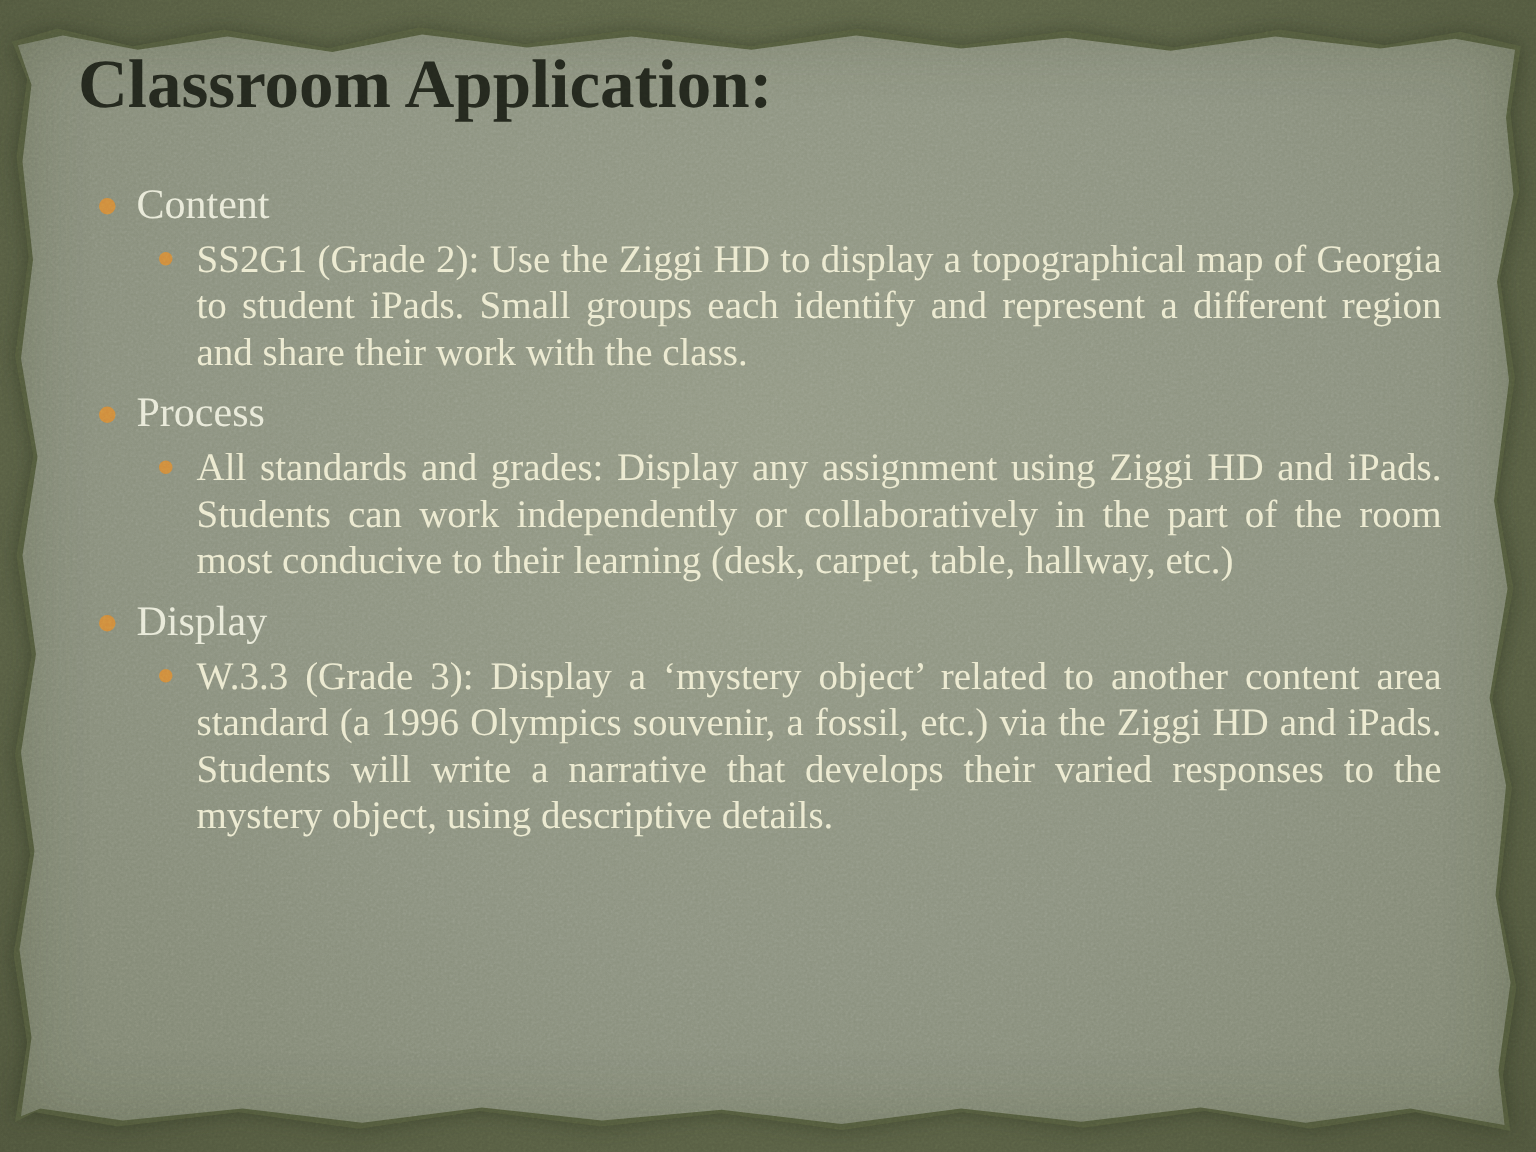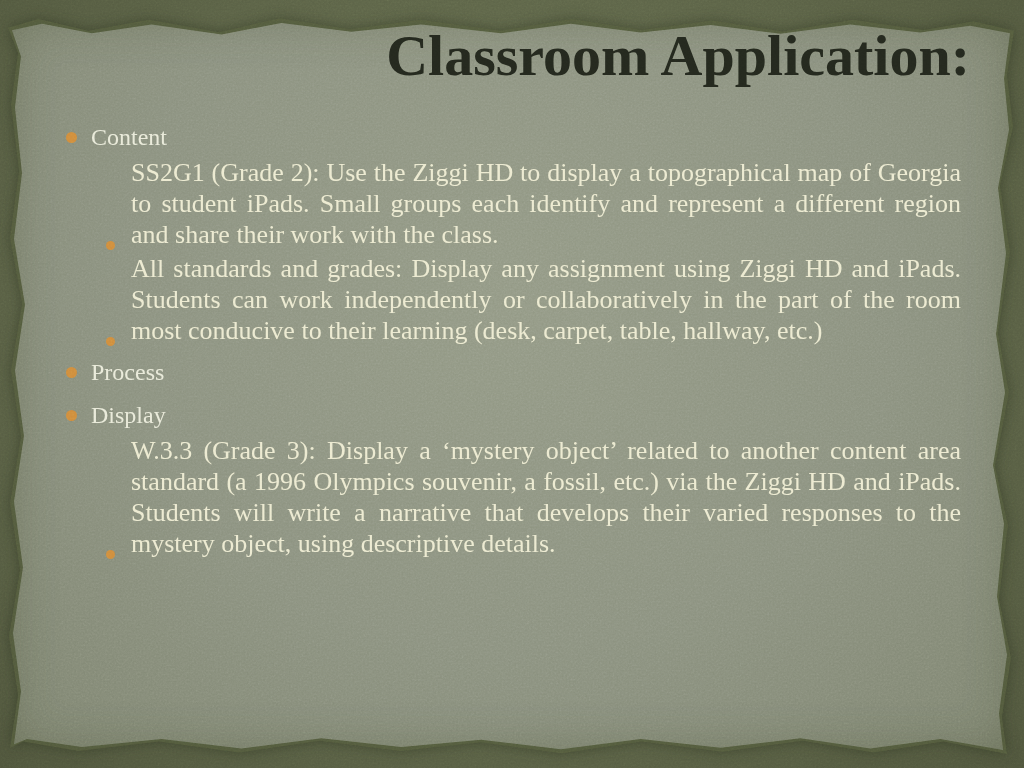--- a/index.html
+++ b/index.html
@@ -67,23 +67,23 @@
   }
 
   
   .slide-content {
     position: absolute;
     left: 12px; top: 20px;
     width: 998px; height: 730px;
   }
   .slide-title {
     margin: 8px 40px 0 40px;
-    text-align: right;
+    text-align: left;
     font-weight: bold;
-    font-size: 58px;
+    font-size: 46px;
     line-height: 56px;
     color: #24281e;
     letter-spacing: 0px;
   }
   .body-area {
     margin-top: 36px;
   }
   .bullet-row {
     display: flex;
     align-items: flex-start;
@@ -94,29 +94,28 @@
     margin-top: 9px;
   }
   .level1 .bullet {
     flex: 0 0 11px;
     width: 11px; height: 11px;
     border-radius: 50%;
     margin-top: 12px;
     margin-right: 14px;
   }
   .level1 .txt {
-    font-size: 24px;
+    font-size: 28px;
     line-height: 34px;
     color: #e9ead9;
   }
   .level2 {
     padding-left: 94px;
     padding-right: 49px;
     margin-top: 3px;
-    align-items: flex-end;
   }
   .level2 .bullet {
     flex: 0 0 9px;
     width: 9px; height: 9px;
     border-radius: 50%;
     margin-top: 11px;
     margin-right: 16px;
   }
   .level2 .txt {
     font-size: 26px;
@@ -144,27 +143,27 @@
 
     <div class="bullet-row level1">
       <span class="bullet"></span>
       <div class="txt">Content</div>
     </div>
     <div class="bullet-row level2">
       <span class="bullet"></span>
       <div class="txt">SS2G1 (Grade 2): Use the Ziggi HD to display a topographical map of Georgia to student iPads.  Small groups each identify and represent a different region and share their work with the class.</div>
     </div>
 
+    <div class="bullet-row level1">
+      <span class="bullet"></span>
+      <div class="txt">Process</div>
+    </div>
     <div class="bullet-row level2">
       <span class="bullet"></span>
       <div class="txt">All standards and grades: Display any assignment using Ziggi HD and iPads.  Students can work independently or collaboratively in the part of the room most conducive to their learning (desk, carpet, table, hallway, etc.)</div>
-    </div>
-    <div class="bullet-row level1">
-      <span class="bullet"></span>
-      <div class="txt">Process</div>
     </div>
 
     <div class="bullet-row level1">
       <span class="bullet"></span>
       <div class="txt">Display</div>
     </div>
     <div class="bullet-row level2">
       <span class="bullet"></span>
       <div class="txt">W.3.3 (Grade 3): Display a ‘mystery object’ related to another content area standard (a 1996 Olympics souvenir, a fossil, etc.)  via the Ziggi HD and iPads.  Students will write a narrative that develops their varied responses to the mystery object, using descriptive details.</div>
     </div>

